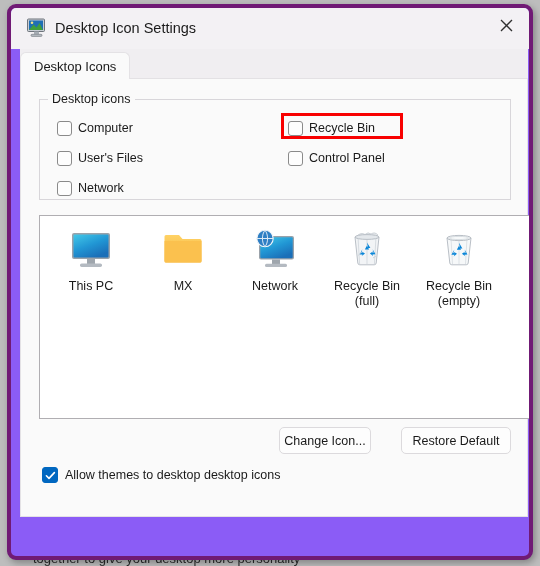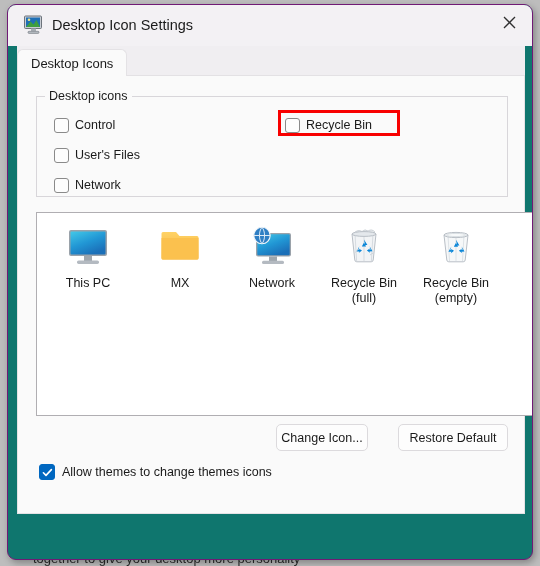--- a/index.html
+++ b/index.html
@@ -37,22 +37,22 @@
     line-height: 15px;
   }
 
   
   #dialog {
     position: absolute;
     left: 7px;
     top: 4px;
     width: 526px;
     height: 556px;
-    background: #0f766e;
-    border: 1px solid #701a75;
+    background: #8b5cf6;
+    border: 4px solid #701a75;
     border-radius: 9px;
     box-shadow: 2px 3px 7px rgba(0,0,0,0.30);
     box-sizing: border-box;
     overflow: hidden;
   }
 
   
   #titlebar {
     position: absolute;
     left: 0; top: 0;
@@ -341,34 +341,38 @@
   <div id="tabstrip"></div>
   <div id="tab-desktop-icons">Desktop Icons</div>
 
   <div id="tabbody">
 
     <div id="group-desktop-icons">
       <div id="group-legend">Desktop icons</div>
 
       <div class="cb-row" style="left:17px; top:18px;">
         <span class="cb-box"></span>
-        <span class="cb-label">Control</span>
+        <span class="cb-label">Computer</span>
       </div>
       <div class="cb-row" style="left:17px; top:48px;">
         <span class="cb-box"></span>
         <span class="cb-label">User's Files</span>
       </div>
       <div class="cb-row" style="left:17px; top:78px;">
         <span class="cb-box"></span>
         <span class="cb-label">Network</span>
       </div>
 
       <div class="cb-row" style="left:248px; top:18px;">
         <span class="cb-box"></span>
         <span class="cb-label">Recycle Bin</span>
+      </div>
+      <div class="cb-row" style="left:248px; top:48px;">
+        <span class="cb-box"></span>
+        <span class="cb-label">Control Panel</span>
       </div>
 
       <div id="annotation-box"></div>
     </div>
 
     <div id="preview-panel">
 
       <div class="preview-item" style="left:6px;">
         <div class="preview-art">
           <svg width="48" height="48" viewBox="0 0 48 48">
@@ -466,17 +470,17 @@
 
     <button class="btn" id="btn-change-icon">Change Icon...</button>
     <button class="btn" id="btn-restore-default">Restore Default</button>
 
     <div id="allow-themes-row">
       <span id="allow-themes-box">
         <svg width="13" height="13" viewBox="0 0 13 13">
           <path d="M2.4 6.8 L5 9.4 L10.4 3.6" fill="none" stroke="#ffffff" stroke-width="1.6" stroke-linecap="round" stroke-linejoin="round"></path>
         </svg>
       </span>
-      <span id="allow-themes-label">Allow themes to change themes icons</span>
+      <span id="allow-themes-label">Allow themes to desktop desktop icons</span>
     </div>
   </div>
 
 </div>
 
 </body></html>

